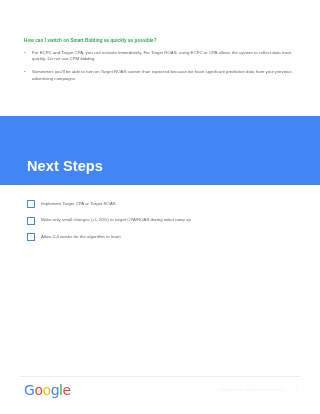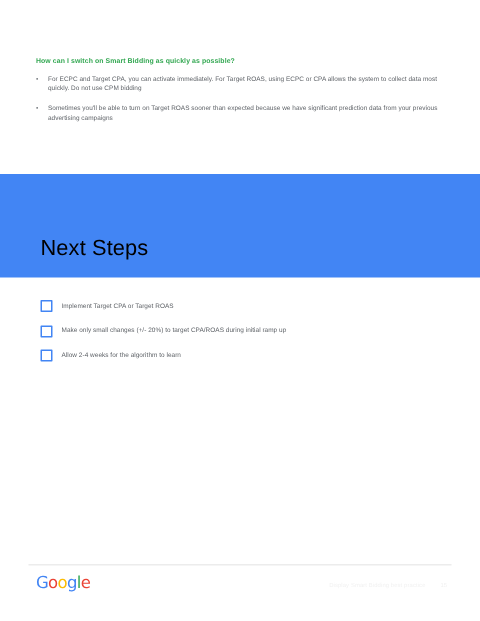--- a/index.html
+++ b/index.html
@@ -67,23 +67,23 @@
     position: absolute;
     left: 0;
     right: 0;
     top: 116px;
     height: 69px;
     background: #4285f4;
     display: flex;
     align-items: flex-end;
   }
   .band-title {
-    color: #000000;
+    color: #ffffff;
     font-size: 14.5px;
-    font-weight: normal;
+    font-weight: bold;
     letter-spacing: 0.1px;
     padding: 0 0 12px 27px;
     line-height: 1;
   }
 
   
   .checklist {
     position: absolute;
     left: 27px;
     top: 200px;
@@ -123,21 +123,21 @@
     left: 19px;
     right: 19px;
     top: 0;
     height: 0.5px;
     background: #ececec;
   }
   .logo {
     position: absolute;
     left: 24px;
     top: 7px;
-    font-size: 11px;
+    font-size: 14px;
     letter-spacing: -0.45px;
     line-height: 1;
     font-family: "DejaVu Sans", sans-serif;
   }
   .logo span { font-weight: normal; }
   .l-b1 { color: #4285f4; }
   .l-r1 { color: #ea4335; }
   .l-y1 { color: #fbbc05; }
   .l-b2 { color: #4285f4; }
   .l-g1 { color: #34a853; }

